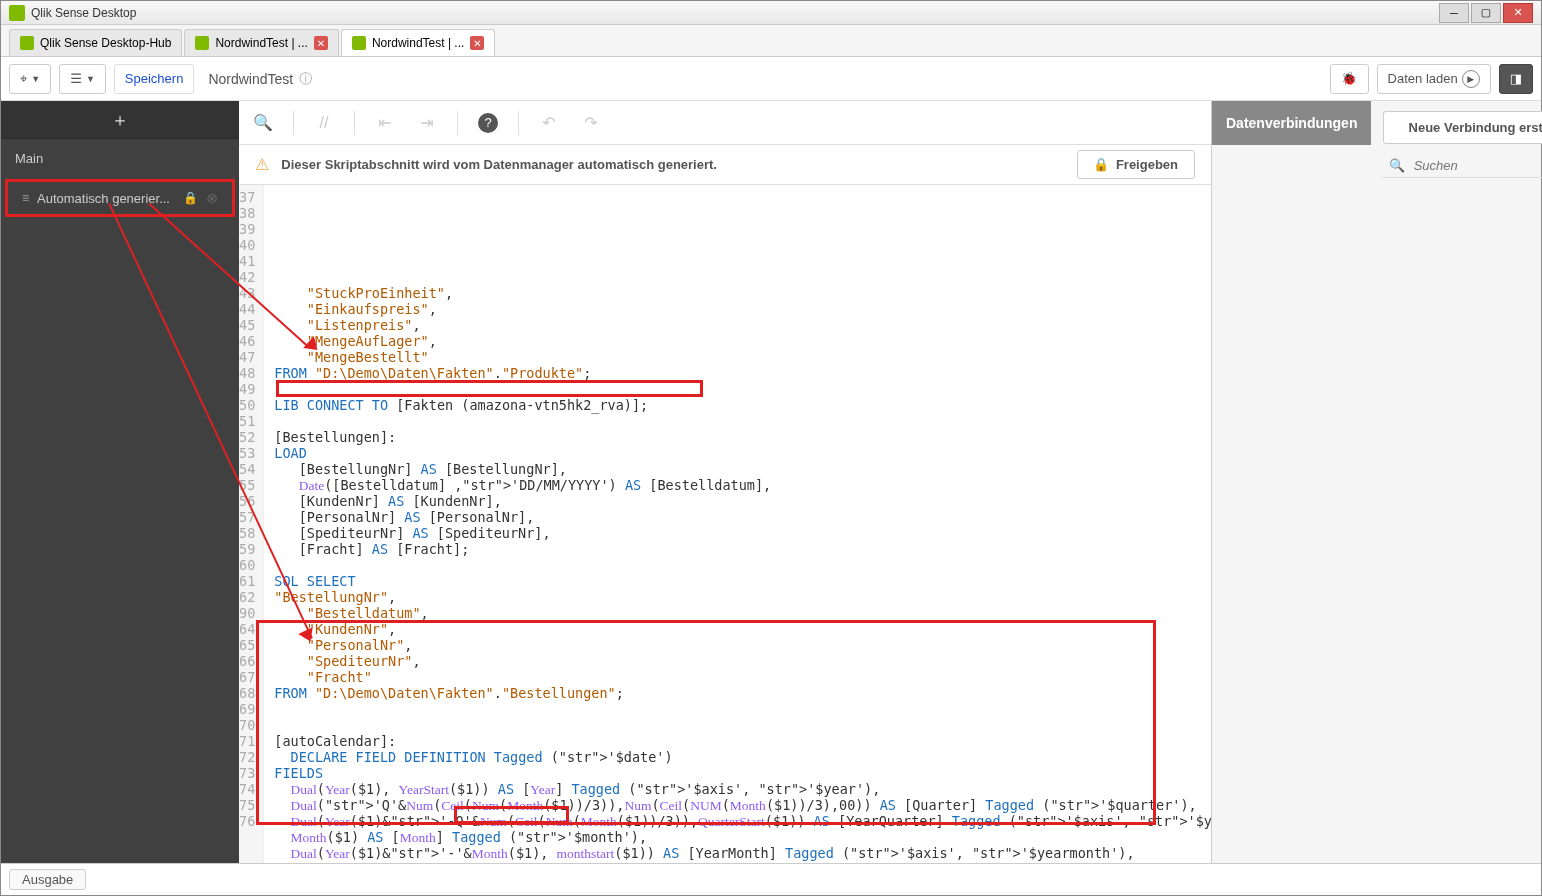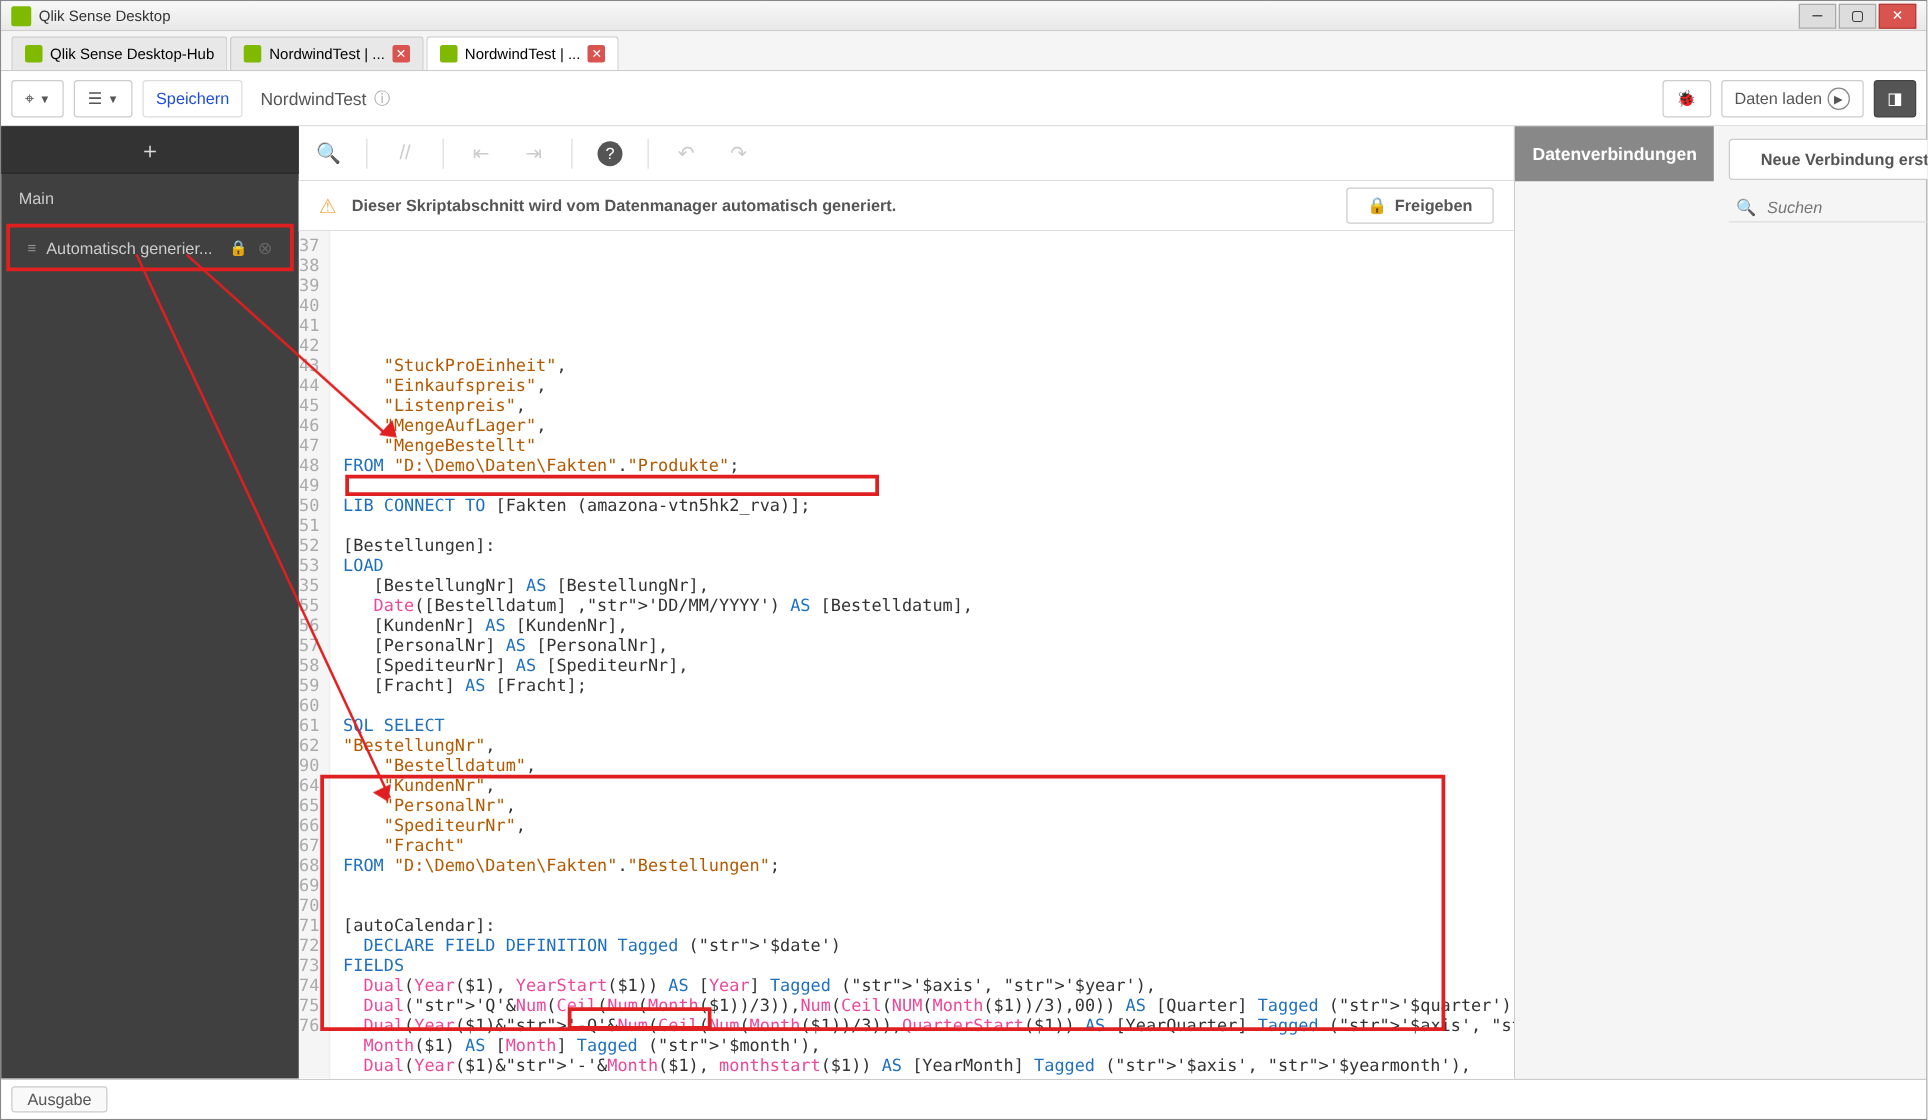--- a/index.html
+++ b/index.html
@@ -58,21 +58,21 @@
 .warning-bar .msg { flex: 1; color: #555; font-weight: bold; font-size: 13px; }
 .unlock-btn { padding: 6px 16px; border: 1px solid #ccc; border-radius: 3px; background: #fff; display: flex; align-items: center; gap: 6px; cursor: pointer; font-weight: bold; color: #555; }
 
 .code-area { flex: 1; display: flex; overflow: auto; position: relative; font-family: Consolas, monospace; font-size: 13.5px; line-height: 16px; background: #fff; }
 .gutter { width: 42px; background: #f5f5f5; text-align: right; padding: 4px 8px 4px 0; color: #aaa; user-select: none; border-right: 1px solid #eee; }
 .gutter div { height: 16px; }
 .code { flex: 1; padding: 4px 10px; white-space: pre; color: #333; position: relative; }
 .code-line { height: 16px; }
 .kw { color: #1e70bf; }
 .str { color: #b35900; }
-.fn { color: #ec4899; }
+.fn { color: #8b5cf6; font-family: Liberation Serif, serif; }
 
 
 .annot-box { position: absolute; border: 3px solid #e02020; pointer-events: none; }
 .arrow-line { position: absolute; background: #e02020; pointer-events: none; transform-origin: top left; }
 .arrow-head { position: absolute; width: 0; height: 0; pointer-events: none; }
 
 
 .right-panel { width: 330px; background: #f5f5f5; border-left: 1px solid #ccc; display: flex; flex-direction: row; }
 .rp-header { height: 44px; background: #888; color: #fff; font-weight: bold; display: flex; align-items: center; padding: 0 14px; font-size: 14px; }
 .rp-body { padding: 10px 12px; display: flex; flex-direction: column; gap: 10px; }
@@ -202,21 +202,21 @@
             <div>44</div>
             <div>45</div>
             <div>46</div>
             <div>47</div>
             <div>48</div>
             <div>49</div>
             <div>50</div>
             <div>51</div>
             <div>52</div>
             <div>53</div>
-            <div>35</div>
+            <div>54</div>
             <div>55</div>
             <div>56</div>
             <div>57</div>
             <div>58</div>
             <div>59</div>
             <div>60</div>
             <div>61</div>
             <div>62</div>
             <div>90</div>
             <div>64</div>

